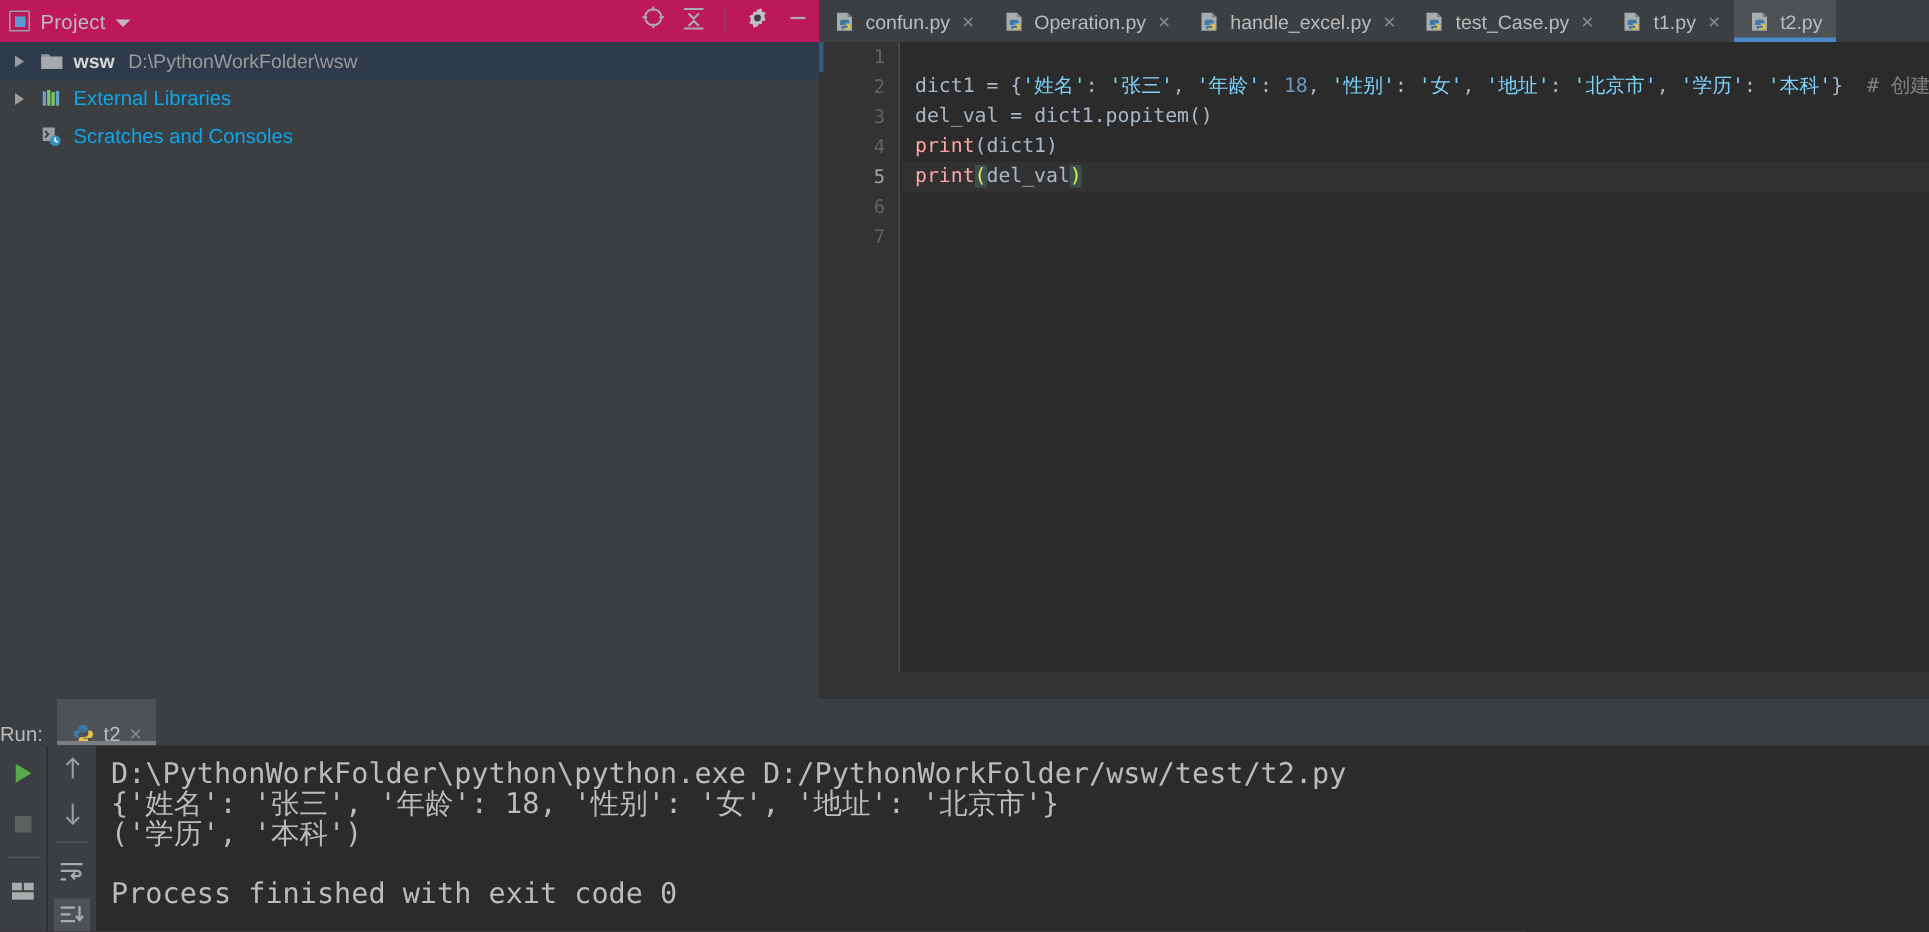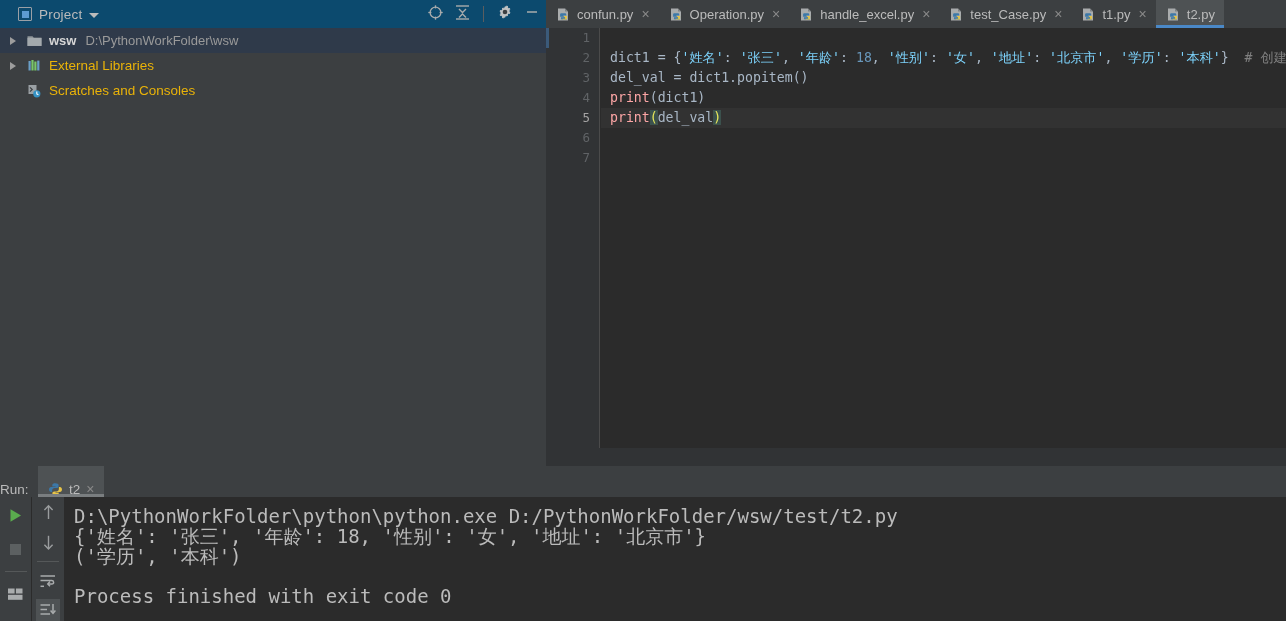--- a/index.html
+++ b/index.html
@@ -11,21 +11,21 @@
   }
   #root { position: relative; width: 1286px; height: 621px; }
 
   
   #project-panel {
     position: absolute; left: 0; top: 0; width: 546px; height: 466px;
     background: #3c3f41;
   }
   #project-header {
     position: relative; height: 28px; width: 546px;
-    background: #0c4a6e; display: flex; align-items: center; padding-left: 12px;
+    background: #be185d; display: flex; align-items: center;
   }
   .proj-title-wrap { display: flex; align-items: center; padding-left: 6px; gap: 7px; }
   .proj-square {
     width: 14px; height: 14px; border: 1.6px solid #9aa0a6; border-radius: 1px;
     display: flex; align-items: center; justify-content: center;
   }
   .proj-square i { display: block; width: 7px; height: 7px; background: #5c9bd1; }
   #project-title { font-size: 13.5px; color: #bbbbbb; letter-spacing: .2px; }
   .caret-down {
     width: 0; height: 0; border-left: 5px solid transparent;
@@ -42,21 +42,21 @@
   }
   .tree-row.selected { background: #2f3a4a; }
   .tw { width: 14px; display: flex; align-items: center; justify-content: center; }
   .tw .arrow {
     width: 0; height: 0; border-top: 4.5px solid transparent;
     border-bottom: 4.5px solid transparent; border-left: 6px solid #9d9d9d;
   }
   .ticon { width: 17px; display: flex; align-items: center; justify-content: center; }
   .node-name { font-weight: bold; color: #d6d6d6; font-size: 13px; }
   .node-path { color: #9a9a9a; font-size: 13px; margin-left: 3px; }
-  .node-label { color: #eab308; font-size: 13.5px; }
+  .node-label { color: #0ea5e9; font-size: 13.5px; }
 
   
   #editor-area { position: absolute; left: 546px; top: 0; width: 740px; height: 466px; background: #2b2b2b; }
   #tabbar {
     position: absolute; left: 0; top: 0; height: 28px; width: 740px;
     background: #3c3f41; display: flex; align-items: stretch; overflow: hidden;
   }
   .tab {
     display: flex; align-items: center; gap: 6px; padding: 0 9px 0 10px;
     font-size: 13px; color: #bbbbbb; position: relative; flex: 0 0 auto;

